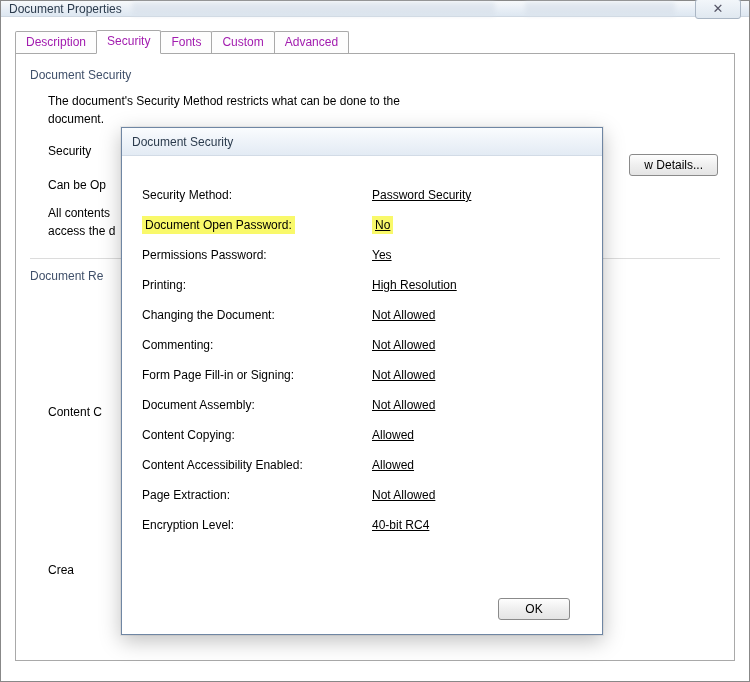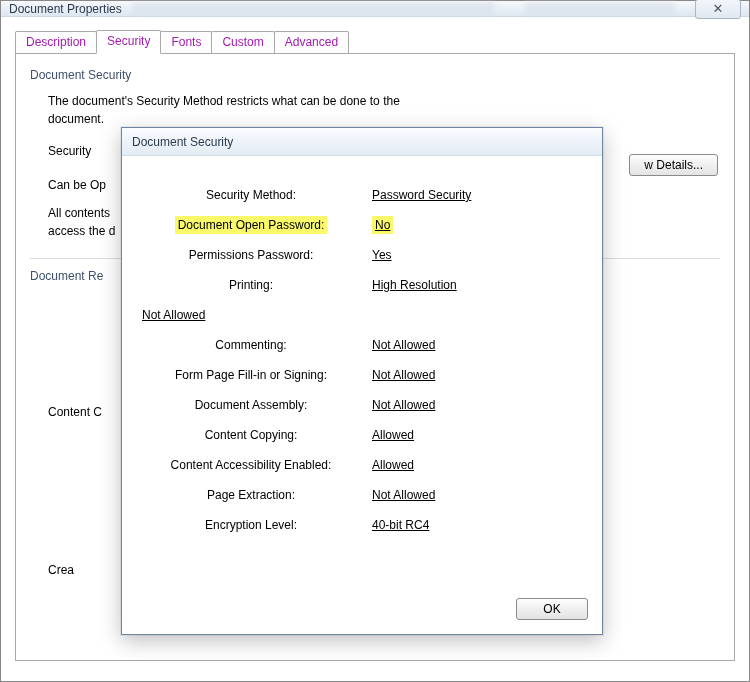--- a/index.html
+++ b/index.html
@@ -159,36 +159,36 @@
     padding: 20px 20px 10px 20px;
   }
   .kv-row {
     display: flex;
     align-items: center;
     margin: 8px 0;
     min-height: 22px;
   }
   .kv-label {
     flex: 0 0 230px;
-    text-align: center;
+    text-align: left;
     padding-right: 12px;
   }
   .kv-value {
     flex: 1;
     text-align: left;
     text-decoration: underline;
   }
   .hl {
     background: #f9f96a;
     padding: 2px 3px;
   }
   .modal-footer {
     position: absolute;
     bottom: 14px;
-    right: 14px;
+    right: 32px;
   }
   .ok-btn {
     width: 72px;
     text-align: center;
   }
   .show-details-btn {
     position: absolute;
     right: 2px;
     top: 12px;
   }
@@ -261,20 +261,21 @@
         </div>
         <div class="kv-row">
           <div class="kv-label">Permissions Password:</div>
           <div class="kv-value">Yes</div>
         </div>
         <div class="kv-row">
           <div class="kv-label">Printing:</div>
           <div class="kv-value">High Resolution</div>
         </div>
         <div class="kv-row">
+          <div class="kv-label">Changing the Document:</div>
           <div class="kv-value">Not Allowed</div>
         </div>
         <div class="kv-row">
           <div class="kv-label">Commenting:</div>
           <div class="kv-value">Not Allowed</div>
         </div>
         <div class="kv-row">
           <div class="kv-label">Form Page Fill-in or Signing:</div>
           <div class="kv-value">Not Allowed</div>
         </div>

